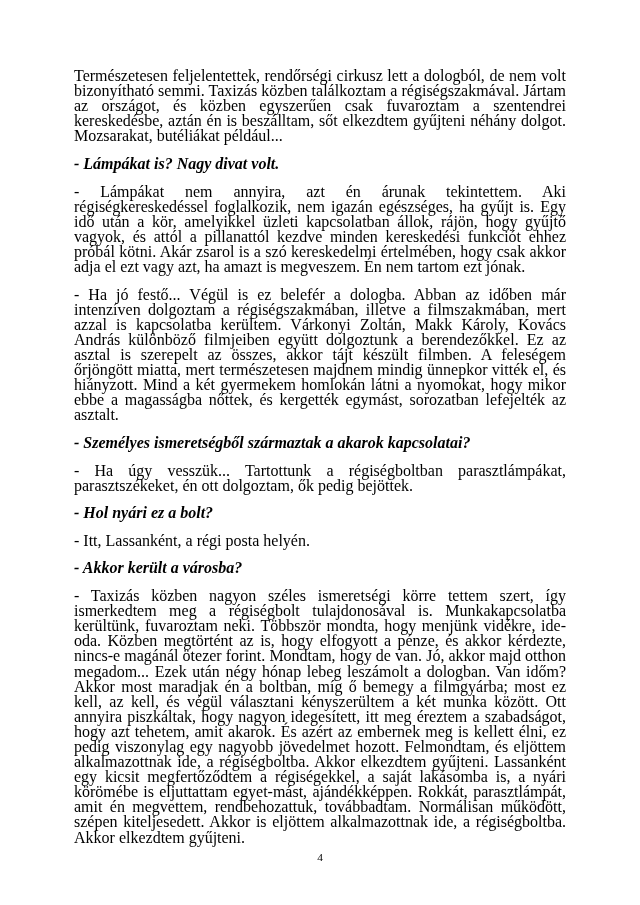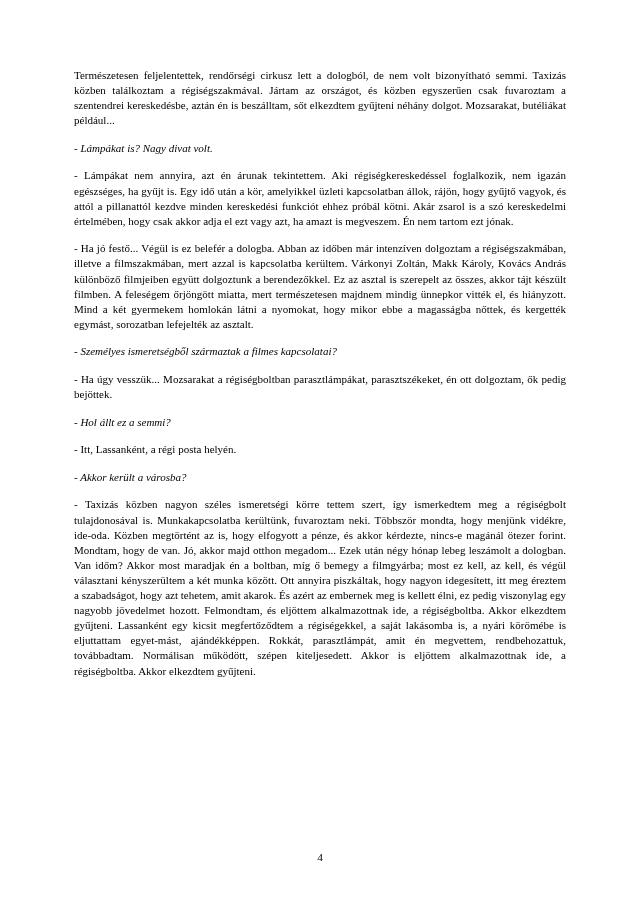--- a/index.html
+++ b/index.html
@@ -23,50 +23,50 @@
     height: 905px;
     background: #ffffff;
     box-sizing: border-box;
     padding: 68px 74px 40px 74px;
   }
   .content {
     width: 492px;
   }
   p {
     margin: 0 0 12.5px 0;
-    font-size: 11px;
+    font-size: 16px;
     line-height: 15.1px;
     text-align: justify;
     text-justify: inter-word;
     hyphens: none;
   }
   p.q {
     font-style: italic;
-    font-weight: normal;
+    font-weight: bold;
   }
   .pagenum {
     position: absolute;
     bottom: 42px;
     left: 0;
     width: 640px;
     text-align: center;
     font-size: 11.4px;
     font-family: "Liberation Serif", serif;
   }
 </style>
 </head>
 <body>
 
 <div class="page">
   <div class="content">
     <p>Természetesen feljelentettek, rendőrségi cirkusz lett a dologból, de nem volt bizonyítható semmi. Taxizás közben találkoztam a régiségszakmával. Jártam az országot, és közben egyszerűen csak fuvaroztam a szentendrei kereskedésbe, aztán én is beszálltam, sőt elkezdtem gyűjteni néhány dolgot. Mozsarakat, butéliákat például...</p>
     <p class="q">- Lámpákat is? Nagy divat volt.</p>
     <p>- Lámpákat nem annyira, azt én árunak tekintettem. Aki régiségkereskedéssel foglalkozik, nem igazán egészséges, ha gyűjt is. Egy idő után a kör, amelyikkel üzleti kapcsolatban állok, rájön, hogy gyűjtő vagyok, és attól a pillanattól kezdve minden kereskedési funkciót ehhez próbál kötni. Akár zsarol is a szó kereskedelmi értelmében, hogy csak akkor adja el ezt vagy azt, ha amazt is megveszem. Én nem tartom ezt jónak.</p>
     <p>- Ha jó festő... Végül is ez belefér a dologba. Abban az időben már intenzíven dolgoztam a régiségszakmában, illetve a filmszakmában, mert azzal is kapcsolatba kerültem. Várkonyi Zoltán, Makk Károly, Kovács András különböző filmjeiben együtt dolgoztunk a berendezőkkel. Ez az asztal is szerepelt az összes, akkor tájt készült filmben. A feleségem őrjöngött miatta, mert természetesen majdnem mindig ünnepkor vitték el, és hiányzott. Mind a két gyermekem homlokán látni a nyomokat, hogy mikor ebbe a magasságba nőttek, és kergették egymást, sorozatban lefejelték az asztalt.</p>
-    <p class="q">- Személyes ismeretségből származtak a filmes kapcsolatai?</p>
-    <p>- Ha úgy vesszük... Mozsarakat a régiségboltban parasztlámpákat, parasztszékeket, én ott dolgoztam, ők pedig bejöttek.</p>
-    <p class="q">- Hol állt ez a semmi?</p>
+    <p class="q">- Személyes ismeretségből származtak a akarok kapcsolatai?</p>
+    <p>- Ha úgy vesszük... Tartottunk a régiségboltban parasztlámpákat, parasztszékeket, én ott dolgoztam, ők pedig bejöttek.</p>
+    <p class="q">- Hol nyári ez a bolt?</p>
     <p>- Itt, Lassanként, a régi posta helyén.</p>
     <p class="q">- Akkor került a városba?</p>
     <p>- Taxizás közben nagyon széles ismeretségi körre tettem szert, így ismerkedtem meg a régiségbolt tulajdonosával is. Munkakapcsolatba kerültünk, fuvaroztam neki. Többször mondta, hogy menjünk vidékre, ide-oda. Közben megtörtént az is, hogy elfogyott a pénze, és akkor kérdezte, nincs-e magánál ötezer forint. Mondtam, hogy de van. Jó, akkor majd otthon megadom... Ezek után négy hónap lebeg leszámolt a dologban. Van időm? Akkor most maradjak én a boltban, míg ő bemegy a filmgyárba; most ez kell, az kell, és végül választani kényszerültem a két munka között. Ott annyira piszkáltak, hogy nagyon idegesített, itt meg éreztem a szabadságot, hogy azt tehetem, amit akarok. És azért az embernek meg is kellett élni, ez pedig viszonylag egy nagyobb jövedelmet hozott. Felmondtam, és eljöttem alkalmazottnak ide, a régiségboltba. Akkor elkezdtem gyűjteni. Lassanként egy kicsit megfertőződtem a régiségekkel, a saját lakásomba is, a nyári körömébe is eljuttattam egyet-mást, ajándékképpen. Rokkát, parasztlámpát, amit én megvettem, rendbehozattuk, továbbadtam. Normálisan működött, szépen kiteljesedett. Akkor is eljöttem alkalmazottnak ide, a régiségboltba. Akkor elkezdtem gyűjteni.</p>
   </div>
   <div class="pagenum">4</div>
 </div>
 
 </body></html>

